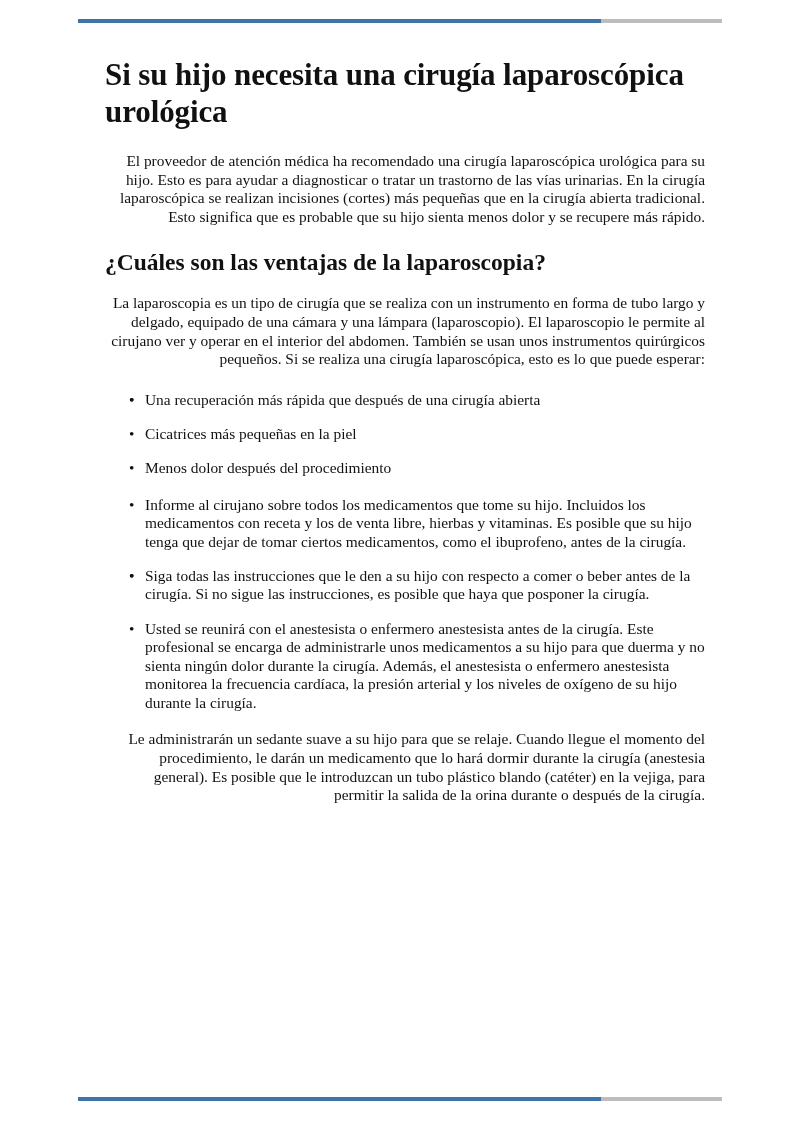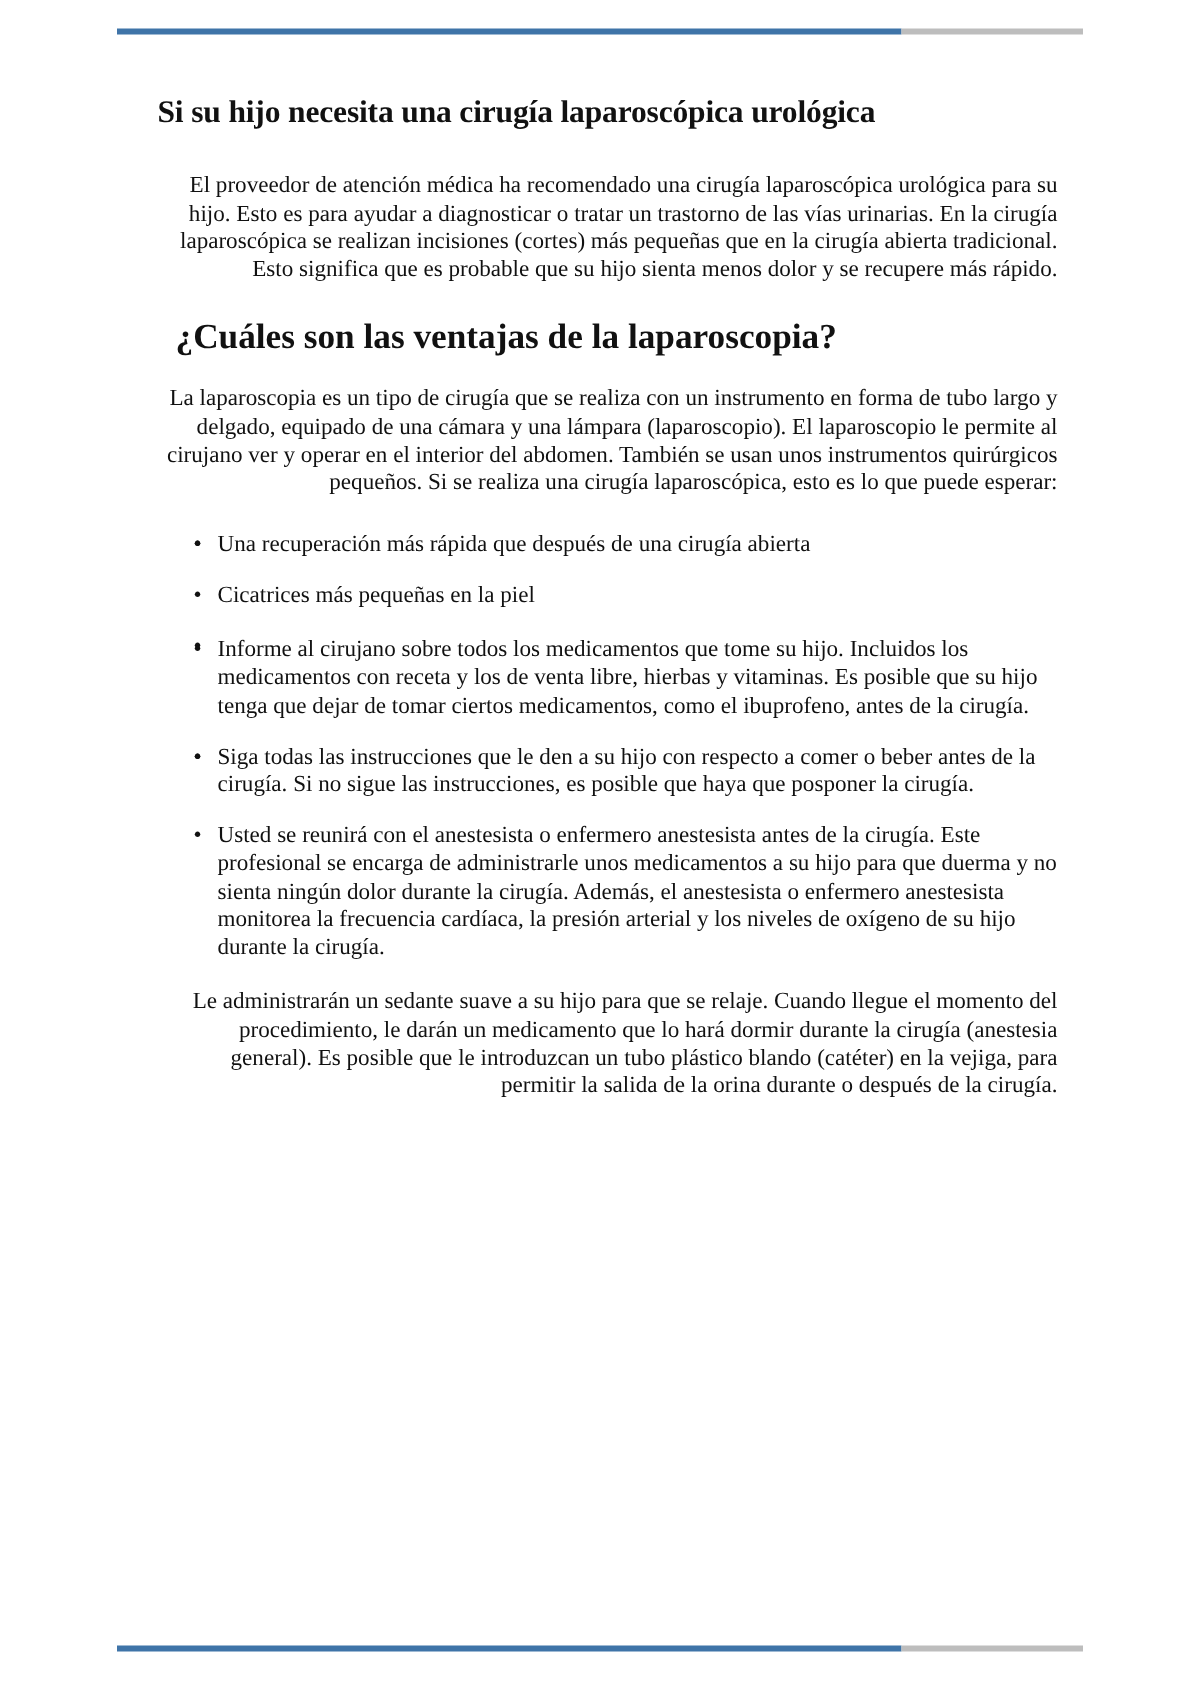--- a/index.html
+++ b/index.html
@@ -4,22 +4,22 @@
 <style>
   html, body { margin: 0; padding: 0; background: #ffffff; }
   body { width: 800px; height: 1130px; position: relative; overflow: hidden;
          font-family: "Liberation Serif", "DejaVu Serif", serif; color: #111; }
   .bar { position: absolute; left: 78px; width: 644px; height: 4px; display: flex; }
   .bar .blue { width: 523px; background: #3f74a8; height: 100%; }
   .bar .gray { flex: 1; background: #bdbdbd; height: 100%; }
   .bar.top { top: 19px; }
   .bar.bottom { top: 1097px; }
   .content { position: absolute; left: 105px; top: 56px; width: 600px; }
-  h1 { font-size: 21px; line-height: 37px; font-weight: bold; margin: 0 0 22px 0; letter-spacing: -0.1px; }
-  h2 { font-size: 23.5px; line-height: 28px; font-weight: bold; margin: 0 0 18px 12px; }
+  h1 { font-size: 31px; line-height: 37px; font-weight: bold; margin: 0 0 22px 0; letter-spacing: -0.1px; }
+  h2 { font-size: 23.5px; line-height: 28px; font-weight: bold; margin: 0 0 18px 0; }
   p { font-size: 15.4px; line-height: 18.6px; margin: 0 0 22px 0; text-align: right; }
   ul { margin: 0 0 18px 0; padding: 0 0 0 40px; list-style: none; }
   li { font-size: 15.4px; line-height: 18.6px; margin: 0 0 15.5px 0; position: relative; }
   li .bullet { position: absolute; left: -16px; top: 0; }
   .footer { position: absolute; top: 1166px; left: 80px; width: 642px; font-family: "DejaVu Sans", sans-serif;
             font-style: italic; font-size: 7.5px; color: #777; display: flex; justify-content: space-between; }
 </style>
 </head>
 <body>
 
@@ -31,21 +31,21 @@
 <div class="content">
   <h1>Si su hijo necesita una cirugía laparoscópica urológica</h1>
   <p>El proveedor de atención médica ha recomendado una cirugía laparoscópica urológica para su hijo. Esto es para ayudar a diagnosticar o tratar un trastorno de las vías urinarias. En la cirugía laparoscópica se realizan incisiones (cortes) más pequeñas que en la cirugía abierta tradicional. Esto significa que es probable que su hijo sienta menos dolor y se recupere más rápido.</p>
 
   <h2>¿Cuáles son las ventajas de la laparoscopia?</h2>
   <p>La laparoscopia es un tipo de cirugía que se realiza con un instrumento en forma de tubo largo y delgado, equipado de una cámara y una lámpara (laparoscopio). El laparoscopio le permite al cirujano ver y operar en el interior del abdomen. También se usan unos instrumentos quirúrgicos pequeños. Si se realiza una cirugía laparoscópica, esto es lo que puede esperar:</p>
   <ul>
     <li><span class="bullet">•</span></li>
     <li><span class="bullet">•</span><span>Una recuperación más rápida que después de una cirugía abierta</span></li>
     <li><span class="bullet">•</span><span>Cicatrices más pequeñas en la piel</span></li>
-    <li><span class="bullet">•</span></li>
+    <li><span class="bullet">•</span><span>Menos dolor después del procedimiento</span></li>
   </ul>
 
   <ul>
     <li><span class="bullet">•</span><span>Informe al cirujano sobre todos los medicamentos que tome su hijo. Incluidos los medicamentos con receta y los de venta libre, hierbas y vitaminas. Es posible que su hijo tenga que dejar de tomar ciertos medicamentos, como el ibuprofeno, antes de la cirugía.</span></li>
     <li><span class="bullet">•</span></li>
     <li><span class="bullet">•</span><span>Siga todas las instrucciones que le den a su hijo con respecto a comer o beber antes de la cirugía. Si no sigue las instrucciones, es posible que haya que posponer la cirugía.</span></li>
     <li><span class="bullet">•</span><span>Usted se reunirá con el anestesista o enfermero anestesista antes de la cirugía. Este profesional se encarga de administrarle unos medicamentos a su hijo para que duerma y no sienta ningún dolor durante la cirugía. Además, el anestesista o enfermero anestesista monitorea la frecuencia cardíaca, la presión arterial y los niveles de oxígeno de su hijo durante la cirugía.</span></li>
   </ul>
 
   <p>Le administrarán un sedante suave a su hijo para que se relaje. Cuando llegue el momento del procedimiento, le darán un medicamento que lo hará dormir durante la cirugía (anestesia general). Es posible que le introduzcan un tubo plástico blando (catéter) en la vejiga, para permitir la salida de la orina durante o después de la cirugía.</p>

